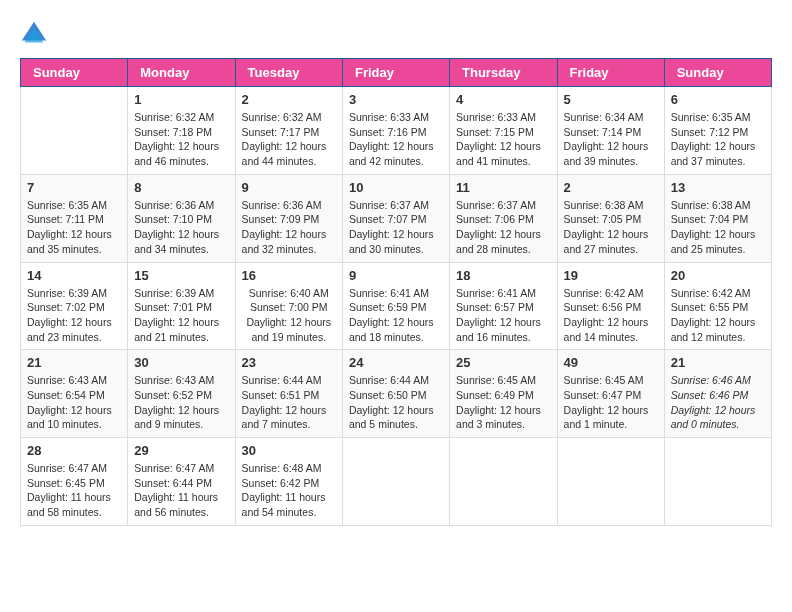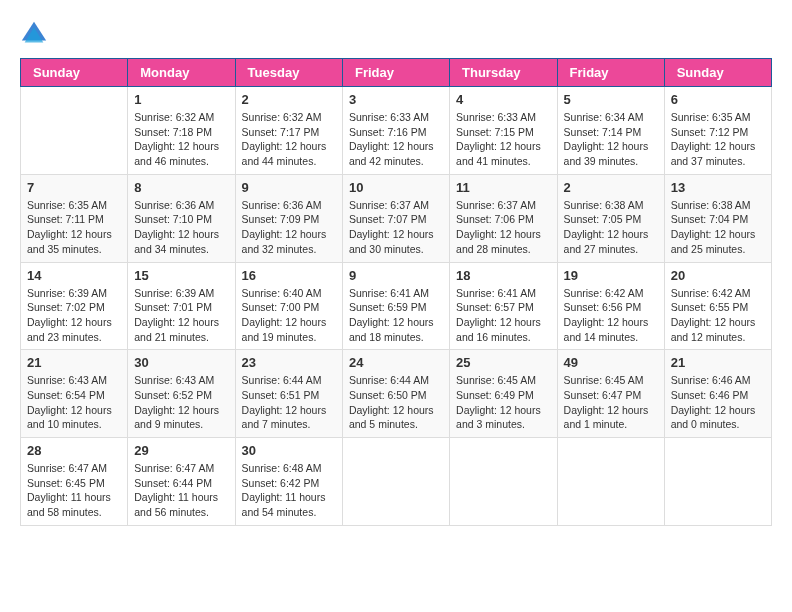--- a/index.html
+++ b/index.html
@@ -232,21 +232,21 @@
         </td>
         <td>
           <span class="day-number">15</span>
           <div class="day-info" style="white-space: pre-line;">Sunrise: 6:39 AM
 Sunset: 7:01 PM
 Daylight: 12 hours
 and 21 minutes.</div>
         </td>
         <td>
           <span class="day-number">16</span>
-          <div class="day-info" style="white-space: pre-line;">Sunrise: 6:40 AM
+          <div class="day-info" style="white-space: pre-line; text-align: center;">Sunrise: 6:40 AM
 Sunset: 7:00 PM
 Daylight: 12 hours
 and 19 minutes.</div>
         </td>
         <td>
           <span class="day-number">9</span>
           <div class="day-info" style="white-space: pre-line;">Sunrise: 6:41 AM
 Sunset: 6:59 PM
 Daylight: 12 hours
 and 18 minutes.</div>
@@ -311,21 +311,21 @@
         </td>
         <td>
           <span class="day-number">49</span>
           <div class="day-info" style="white-space: pre-line;">Sunrise: 6:45 AM
 Sunset: 6:47 PM
 Daylight: 12 hours
 and 1 minute.</div>
         </td>
         <td>
           <span class="day-number">21</span>
-          <div class="day-info" style="white-space: pre-line;">Sunrise: 6:46 AM
+          <div class="day-info" style="white-space: pre-line; font-style: italic;">Sunrise: 6:46 AM
 Sunset: 6:46 PM
 Daylight: 12 hours
 and 0 minutes.</div>
         </td>
       </tr>
       <tr>
         <td>
           <span class="day-number">28</span>
           <div class="day-info" style="white-space: pre-line;">Sunrise: 6:47 AM
 Sunset: 6:45 PM

